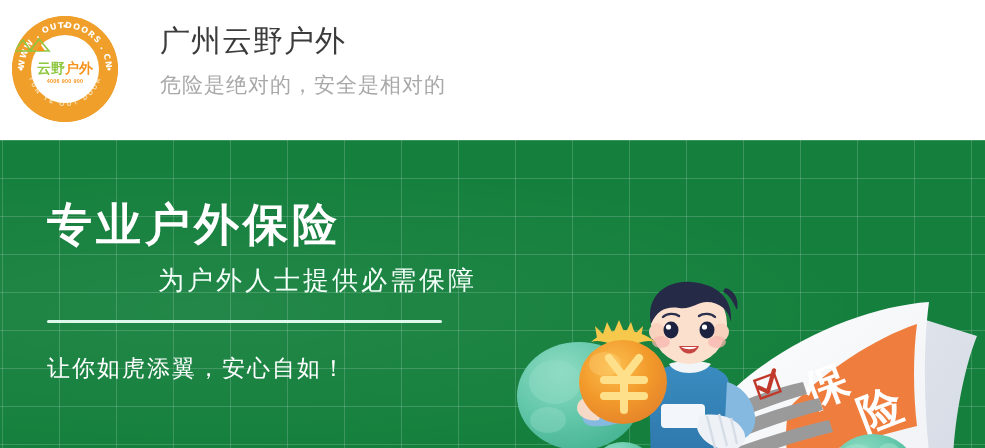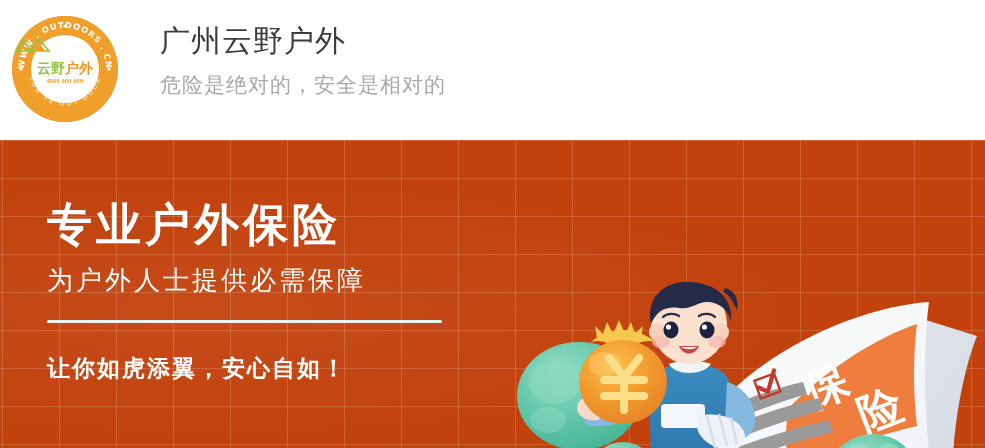--- a/index.html
+++ b/index.html
@@ -68,21 +68,21 @@
   .shop-slogan{
     margin-top:12px;
     font-size:21px;color:#a8a8a8;letter-spacing:1px;line-height:1.25;
     white-space:nowrap;
     text-align:center;
   }
 
   
   .banner{
     position:absolute;left:0;top:140px;width:985px;height:308px;
-    background:#c2410c;
+    background:#15803d;
     overflow:hidden;
   }
   .banner .grid{
     position:absolute;inset:-4px;
     background-image:
       linear-gradient(to right, rgba(255,255,255,.17) 1.1px, transparent 1.1px),
       linear-gradient(to bottom, rgba(255,255,255,.17) 1.1px, transparent 1.1px);
     background-size:57px 38px;
     background-position:6px 4px;
   }
@@ -95,29 +95,29 @@
   .copy{position:absolute;left:47px;top:62px;width:430px;}
   .copy h1{
     margin:0;
     font-size:45px;line-height:1;color:#ffffff;font-weight:bold;
     letter-spacing:4px;white-space:nowrap;
     text-shadow:0 1px 2px rgba(0,0,0,.04);
   }
   .copy h2{
     margin:20px 0 0 0;
     font-size:26px;line-height:1;color:#f4fffa;font-weight:400;
-    letter-spacing:3px;white-space:nowrap;
+    letter-spacing:3px;white-space:nowrap;text-align:right;
   }
   .copy .rule{
     margin-top:27px;width:395px;height:3px;border-radius:2px;
     background:#e9fff5;opacity:.95;
   }
   .copy h3{
     margin:34px 0 0 0;
-    font-size:23px;line-height:1;color:#ffffff;font-weight:700;
+    font-size:23px;line-height:1;color:#ffffff;font-weight:400;
     letter-spacing:2px;white-space:nowrap;
   }
 
   
   .illo{position:absolute;left:493px;top:140px;width:492px;height:308px;}
   .illo svg{display:block;width:492px;height:308px;}
 </style>
 </head>
 <body>
 

